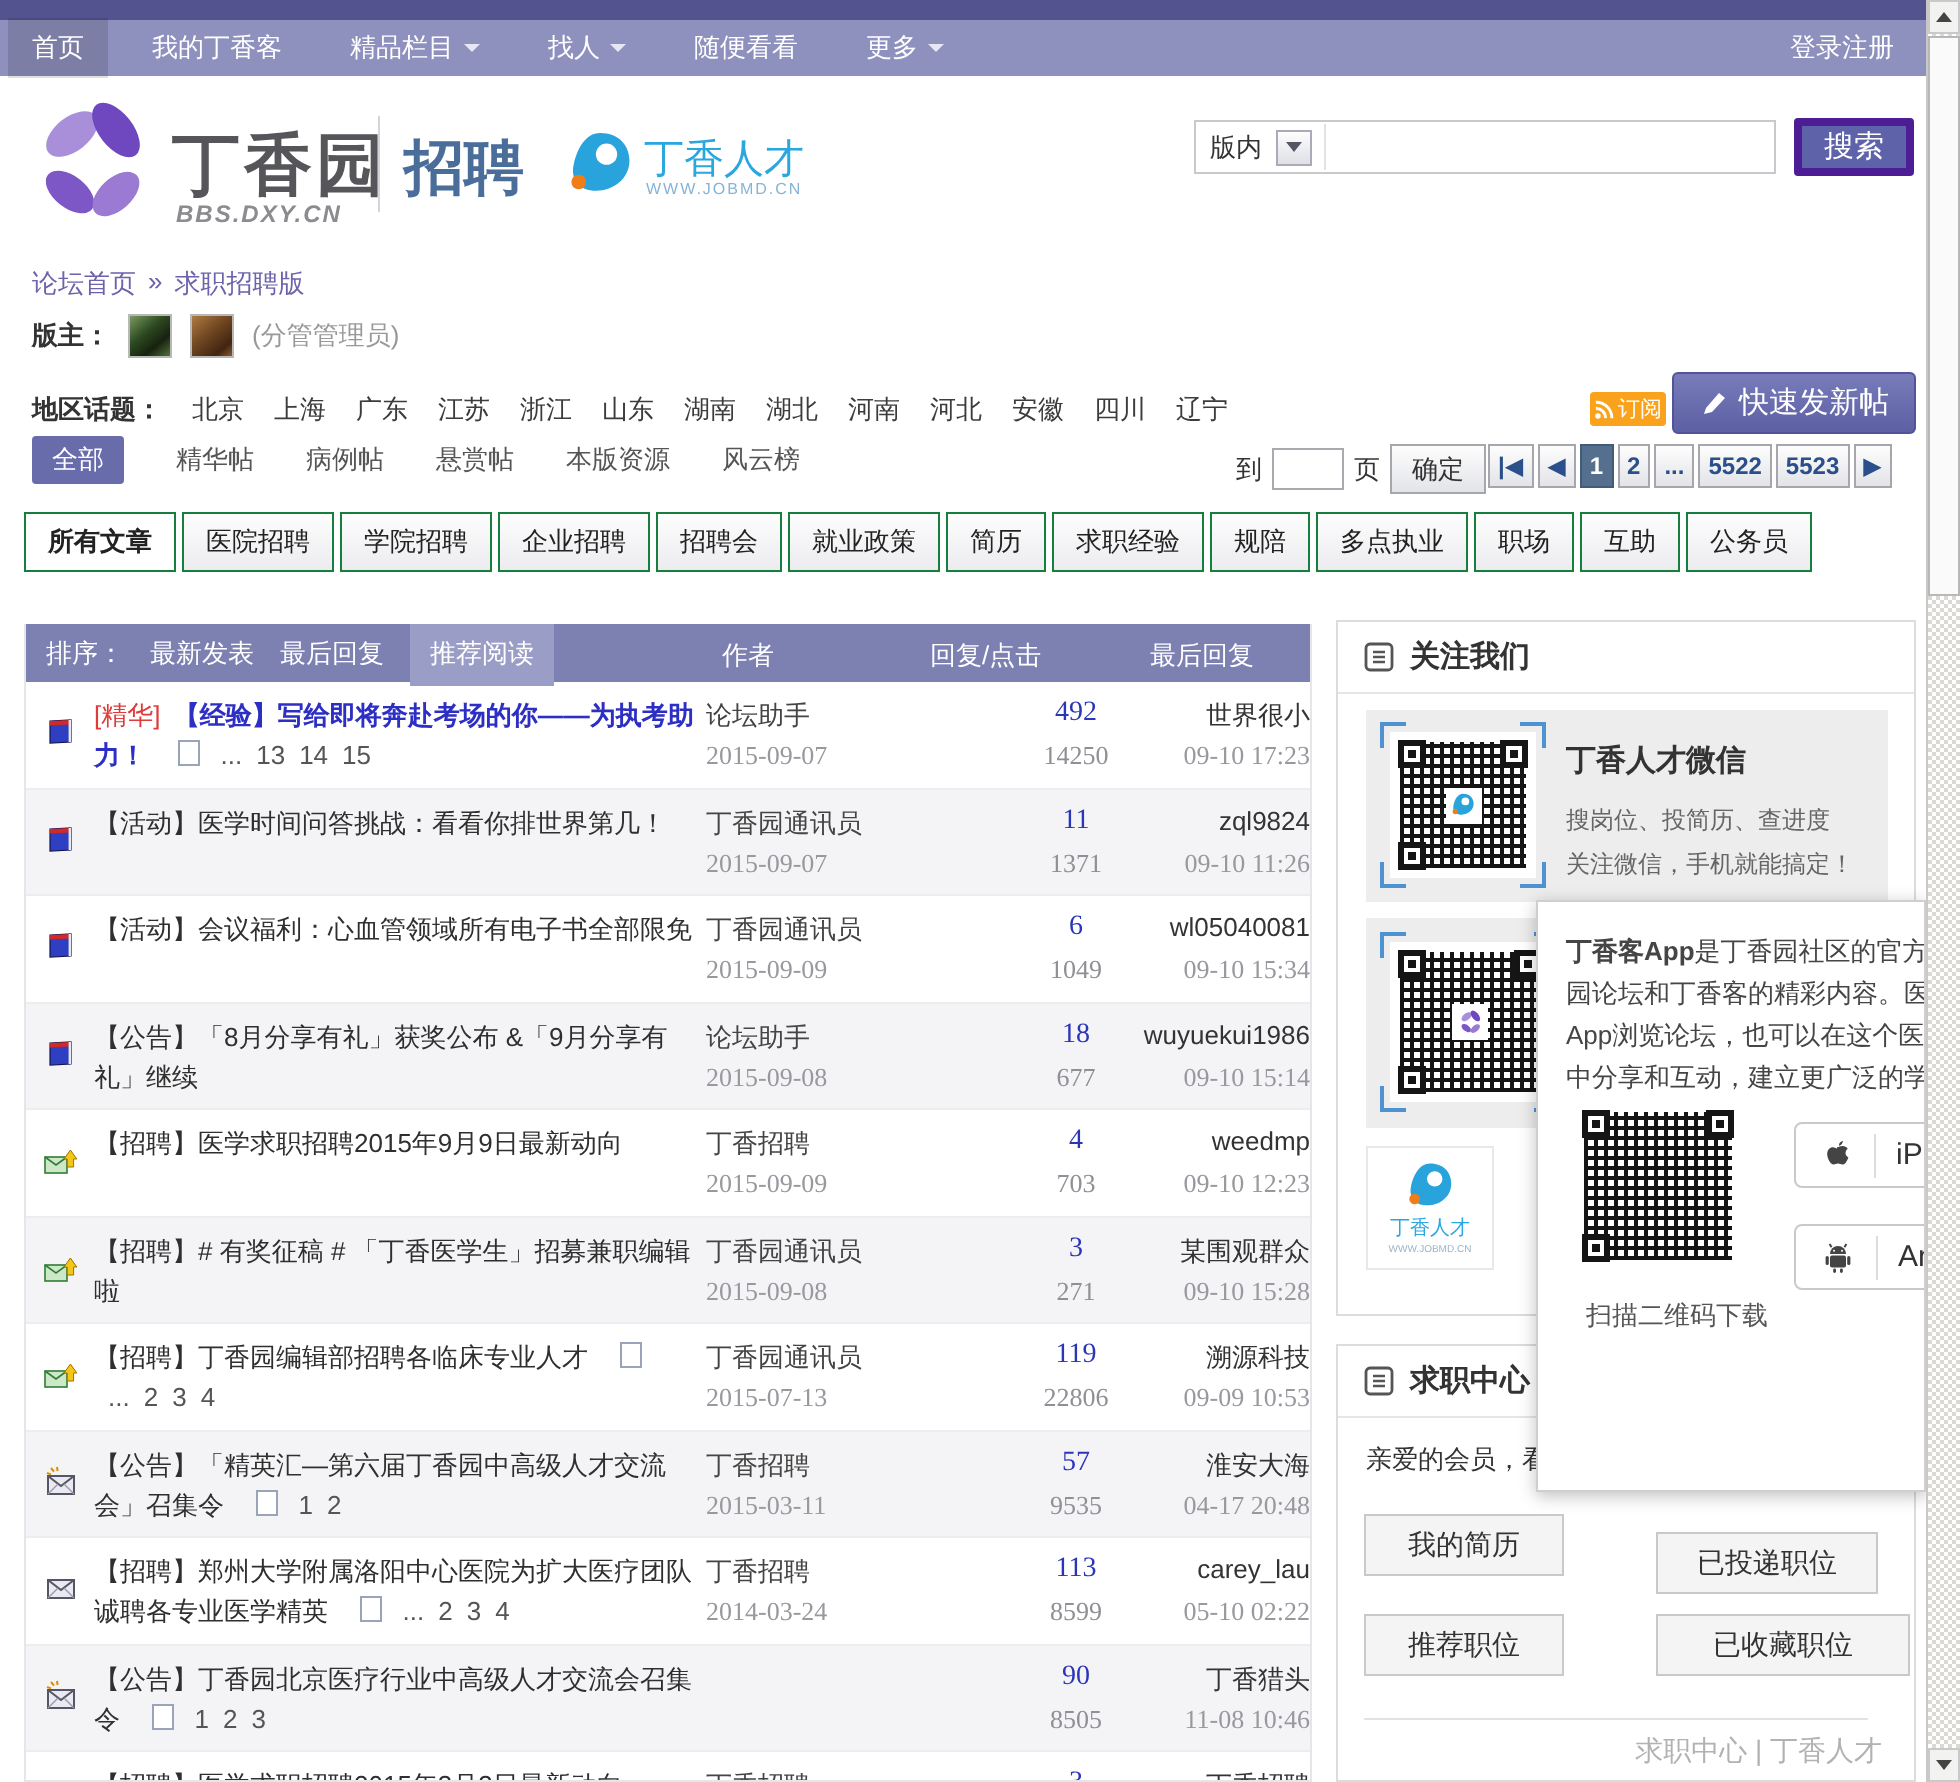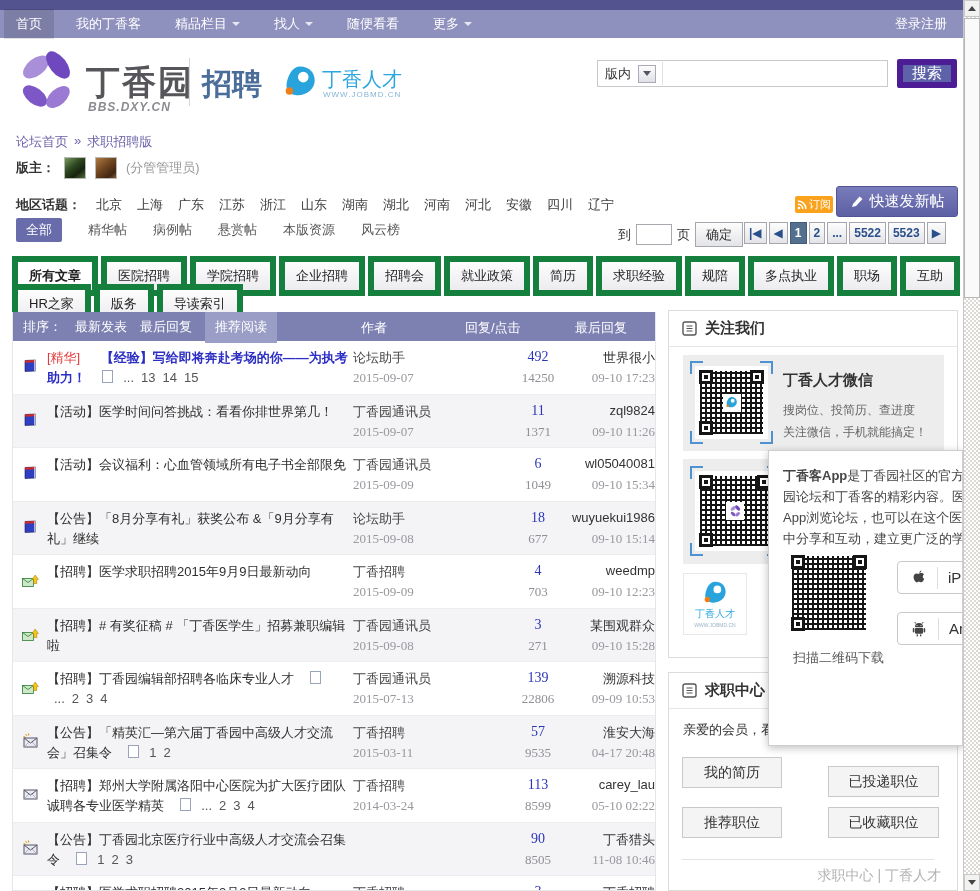--- a/index.html
+++ b/index.html
@@ -27,21 +27,21 @@
   #talent-url{position:absolute;left:323px;top:90px;font-size:8px;color:#85b4d6;letter-spacing:1px;}
 
   
   #search-box{position:absolute;left:597px;top:60px;width:291px;height:27px;border:1px solid #c9c9cd;background:#fff;
               display:flex;align-items:center;box-sizing:border-box;}
   #search-scope{font-size:13px;color:#333;padding:0 7px;}
   #scope-caret{width:16px;height:16px;border:1px solid #aab;background:linear-gradient(#fdfdfd,#dfe0e6);
                display:flex;align-items:center;justify-content:center;cursor:pointer;}
   #scope-caret::after{content:'';width:0;height:0;border-left:4px solid transparent;border-right:4px solid transparent;border-top:5px solid #556;}
   #search-input{flex:1;border:none;outline:none;height:21px;margin-left:6px;border-left:1px solid #e2e2e6;padding-left:6px;font-size:13px;}
-  #search-btn{position:absolute;left:897px;top:59px;width:60px;height:29px;background:#5e62a9;border:6px solid #4c1d95;
+  #search-btn{position:absolute;left:897px;top:59px;width:60px;height:29px;background:#5e62a9;border:4px solid #4c1d95;
               border-radius:2px;color:#fff;font-size:15px;display:flex;align-items:center;justify-content:center;cursor:pointer;box-sizing:border-box;}
 
   
   #breadcrumb{position:absolute;left:16px;top:133px;font-size:13px;color:#6c63aa;display:flex;gap:6px;}
   #breadcrumb .lnk{cursor:pointer;}
   #modrow{position:absolute;left:16px;top:157px;display:flex;align-items:center;gap:9px;font-size:13px;}
   #modrow .lbl{font-weight:bold;color:#333;}
   .avatar{width:22px;height:22px;border:1px solid #b8b8b8;box-sizing:border-box;}
   #av1{background:linear-gradient(140deg,#7a9a60 0%,#2e4a22 40%,#16220f 70%,#52703a 100%);}
   #av2{background:linear-gradient(140deg,#b07a42 0%,#6e4520 45%,#402512 80%,#8a5a30 100%);}
@@ -66,39 +66,39 @@
   .cbtn{border:1px solid #a6a6ac;background:linear-gradient(#fdfdfd,#e3e4e8);}
   #goto-ok{width:46px;height:23px;font-size:13px;color:#333;display:flex;align-items:center;justify-content:center;cursor:pointer;}
   #pager{position:absolute;left:744px;top:222px;display:flex;gap:2px;align-items:center;}
   .pbtn{min-width:14px;height:22px;padding:0 4px;display:flex;align-items:center;justify-content:center;
         font-size:12px;font-weight:bold;color:#2a4f8a;cursor:pointer;box-sizing:border-box;}
   .pbtn.active{background:#54708e;border:1px solid #415b78;color:#fff;}
 
   
   #tabs1{position:absolute;left:12px;top:256px;display:flex;gap:3px;}
   #tabs2{position:absolute;left:12px;top:284px;display:flex;gap:3px;}
-  .tab{border:6px solid #15803d;background:linear-gradient(#fdfdfd,#ececf0);padding:5px 11px;font-size:13px;color:#222;cursor:pointer;white-space:nowrap;}
+  .tab{border:1px solid #15803d;background:linear-gradient(#fdfdfd,#ececf0);padding:5px 11px;font-size:13px;color:#222;cursor:pointer;white-space:nowrap;}
   .tab.active{background:#fff;font-weight:bold;}
 
   
   #list-panel{position:absolute;left:12px;top:312px;width:644px;height:579px;overflow:hidden;
               border:1px solid #e6e6ea;border-top:none;box-sizing:border-box;}
   #sortbar{display:flex;align-items:center;height:29px;background:#7d81b2;color:#fff;font-size:13px;position:relative;}
   #sortbar .sl{margin-left:10px;}
   .sort-item{margin-left:13px;cursor:pointer;}
   .sort-item.active{background:#9a9ec7;padding:7px 10px;}
   #sortbar .col{position:absolute;top:7px;font-weight:normal;}
   #col-author{left:348px;} #col-replies{left:452px;} #col-last{left:562px;}
 
   .trow{position:relative;height:52.5px;}
   #rows > .trow:nth-child(even){background:#f4f4f6;}
   #rows > .trow + .trow{border-top:1px solid #ededf0;}
   .t-icon{position:absolute;left:9px;top:17px;width:17px;height:16px;}
   .t-main{position:absolute;left:34px;top:7px;width:302px;font-size:13px;line-height:20px;color:#2f2f2f;cursor:pointer;}
-  .t-tag{color:#e03a3a;margin-right:17px;}
+  .t-tag{color:#e03a3a;margin-right:3px;}
   .t-title.hl{color:#2d2fc4;font-weight:bold;}
   .pages{margin-left:12px;color:#667;}
   .page-ic{display:inline-block;width:9px;height:11px;border:1px solid #9aa4b8;background:#fff;vertical-align:-1px;}
   .pg{margin-left:7px;color:#555;cursor:pointer;}
   .t-author{position:absolute;left:340px;top:0;width:100px;height:100%;}
   .t-author .nm{position:absolute;top:8px;font-size:13px;color:#444;white-space:nowrap;cursor:pointer;}
   .num{font-family:"Liberation Serif",serif;}
   .t-author .dt{position:absolute;top:29px;font-size:13px;color:#98989e;white-space:nowrap;}
   .t-rep{position:absolute;left:445px;top:0;width:80px;height:100%;text-align:center;}
   .t-rep .rp{position:absolute;top:8px;width:100%;font-size:14px;color:#2b35b8;cursor:pointer;}
@@ -145,21 +145,21 @@
   #logo-box{position:absolute;left:14px;top:262px;width:64px;height:62px;border:1px solid #e8e8e8;box-sizing:border-box;
             display:flex;flex-direction:column;align-items:center;justify-content:center;gap:1px;}
   #logo-box .nm{font-size:10px;color:#2ba7df;}
   #logo-box .ur{font-size:5px;color:#9ab5c8;}
 
   
   #jc-greet{position:absolute;left:14px;top:48px;font-size:13px;color:#333;}
   .jc-btn{position:absolute;width:100px;height:31px;background:#f4f4f4;border:1px solid #c9c9c9;
           display:flex;align-items:center;justify-content:center;font-size:14px;color:#333;cursor:pointer;box-sizing:border-box;}
   #jc-b1{left:13px;top:84px;} #jc-b2{left:159px;top:93px;width:111px;}
-  #jc-b3{left:13px;top:134px;} #jc-b4{left:159px;top:134px;width:111px;}
+  #jc-b3{left:13px;top:134px;} #jc-b4{left:159px;top:134px;width:127px;}
   #jc-div{position:absolute;left:13px;top:186px;width:252px;height:1px;background:#e2e2e2;}
   #jc-footer{position:absolute;right:16px;top:194px;font-size:14px;color:#b2b2b2;cursor:pointer;}
 
   
   #popup{position:absolute;left:768px;top:450px;width:195px;height:296px;background:#fff;border:1px solid #cfcfcf;
          box-shadow:0 2px 8px rgba(0,0,0,.25);z-index:30;overflow:hidden;box-sizing:border-box;}
   #pp-text{position:absolute;left:14px;top:14px;width:400px;font-size:13px;line-height:21px;color:#454545;}
   #pp-text div{white-space:nowrap;}
   #pp-qr{left:18px;top:100px;width:84px;height:84px;}
   #pp-caption{position:absolute;left:24px;top:198px;font-size:13px;color:#555;}
@@ -327,25 +327,20 @@
       <span class="tab">招聘会</span>
       <span class="tab">就业政策</span>
       <span class="tab">简历</span>
       <span class="tab">求职经验</span>
       <span class="tab">规陪</span>
       <span class="tab">多点执业</span>
       <span class="tab">职场</span>
       <span class="tab">互助</span>
       <span class="tab">公务员</span>
   </div>
-  <div id="tabs2">
-    <span class="tab">HR之家</span>
-      <span class="tab">版务</span>
-      <span class="tab">导读索引</span>
-  </div>
 
   <div id="list-panel">
     <div id="sortbar">
       <span class="sl">排序：</span>
       <span class="sort-item">最新发表</span>
         <span class="sort-item">最后回复</span>
         <span class="sort-item active">推荐阅读</span>
       <span class="col" id="col-author">作者</span>
       <span class="col" id="col-replies">回复/点击</span>
       <span class="col" id="col-last">最后回复</span>
@@ -510,21 +505,21 @@
             <span class="pages">
               <span class="page-ic"></span>
               <span class="pg">...</span><span class="pg">2</span><span class="pg">3</span><span class="pg">4</span>
             </span>
           </span>
           <span class="t-author">
             <span class="nm">丁香园通讯员</span>
             <span class="dt num">2015-07-13</span>
           </span>
           <span class="t-rep">
-            <span class="rp num">139</span>
+            <span class="rp num">119</span>
             <span class="ck num">22806</span>
           </span>
           <span class="t-last">
             <span class="lu">溯源科技</span>
             <span class="lt num">09-09 10:53</span>
           </span>
         </div>
         <div class="trow">
           <span class="t-icon"><svg width="17" height="16" viewBox="0 0 17 16">
               <path d="M1.5 3.5 L3.5 4.2 M3.5 1 L5 2.8 M6.5 0.5 L6.8 2.5" stroke="#e08a00" stroke-width="1"></path>

